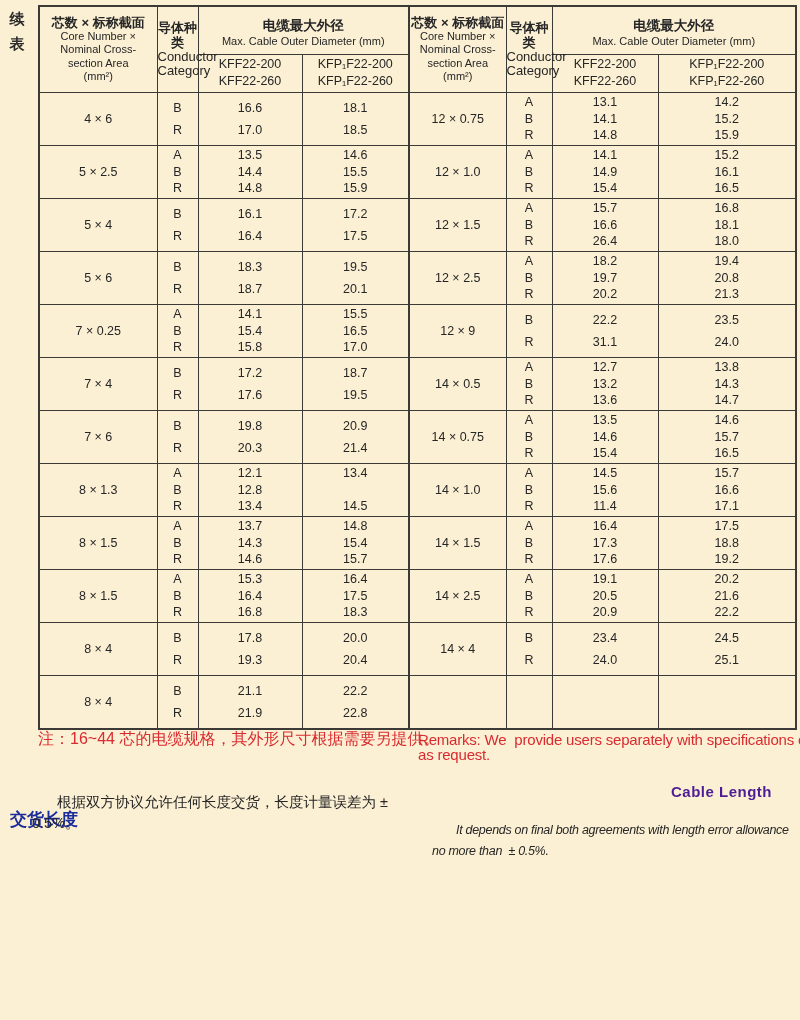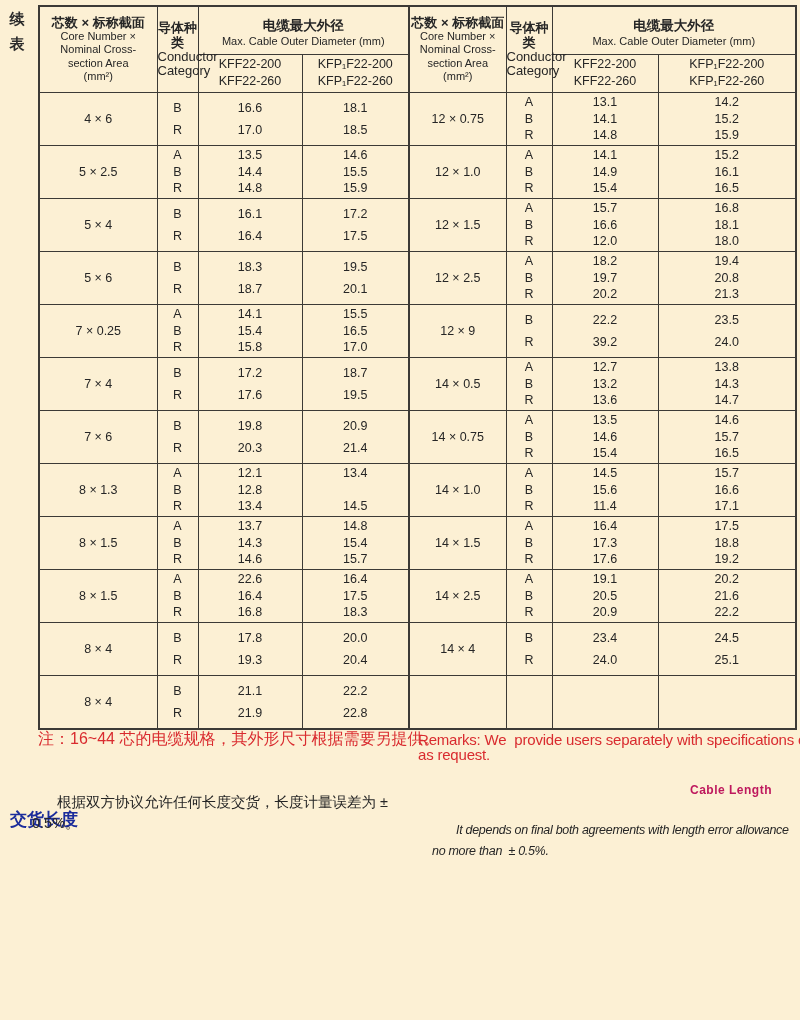--- a/index.html
+++ b/index.html
@@ -57,21 +57,21 @@
     position:absolute; left:418px; top:732px;
     color:#D92B2F; font-size:15px; letter-spacing:-0.2px;
     line-height:15px; white-space:pre;
   }
   .heading-zh {
     position:absolute; left:10px; top:780px;
     color:#1B2C9B; font-size:17px; font-weight:bold;margin-top:28px;
   }
   .heading-en {
     position:absolute; right:28px; top:783px;
-    color:#be185d; font-size:12px; font-weight:bold; letter-spacing:0.5px;
+    color:#4c1d95; font-size:15px; font-weight:bold; letter-spacing:0.5px;
   }
   .para-zh {
     position:absolute; left:32px; top:792px; width:380px;
     font-size:14.5px; line-height:21px; text-indent:25px; white-space:pre;
   }
   .para-en {
     position:absolute; left:432px; top:820px; width:380px;
     font-size:12.5px; letter-spacing:-0.3px; line-height:21px;
     text-indent:24px; white-space:pre;font-style:italic;
   }
@@ -266,21 +266,21 @@
           <div class="stack">
             <div class="line">A</div>
             <div class="line">B</div>
             <div class="line">R</div>
           </div>
         </td>
         <td class="c-val">
           <div class="stack">
             <div class="line">15.7</div>
             <div class="line">16.6</div>
-            <div class="line">12.0</div>
+            <div class="line">26.4</div>
           </div>
         </td>
         <td class="c-val">
           <div class="stack">
             <div class="line">16.8</div>
             <div class="line">18.1</div>
             <div class="line">18.0</div>
           </div>
         </td>
       </tr>
@@ -353,21 +353,21 @@
         <td class="c-spec tsplit">12 × 9</td>
         <td class="c-cat">
           <div class="stack">
             <div class="line">B</div>
             <div class="line">R</div>
           </div>
         </td>
         <td class="c-val">
           <div class="stack">
             <div class="line">22.2</div>
-            <div class="line">39.2</div>
+            <div class="line">31.1</div>
           </div>
         </td>
         <td class="c-val">
           <div class="stack">
             <div class="line">23.5</div>
             <div class="line">24.0</div>
           </div>
         </td>
       </tr>
       <tr>
@@ -552,21 +552,21 @@
         <td class="c-spec">8 × 1.5</td>
         <td class="c-cat">
           <div class="stack">
             <div class="line">A</div>
             <div class="line">B</div>
             <div class="line">R</div>
           </div>
         </td>
         <td class="c-val">
           <div class="stack">
-            <div class="line">22.6</div>
+            <div class="line">15.3</div>
             <div class="line">16.4</div>
             <div class="line">16.8</div>
           </div>
         </td>
         <td class="c-val">
           <div class="stack">
             <div class="line">16.4</div>
             <div class="line">17.5</div>
             <div class="line">18.3</div>
           </div>

